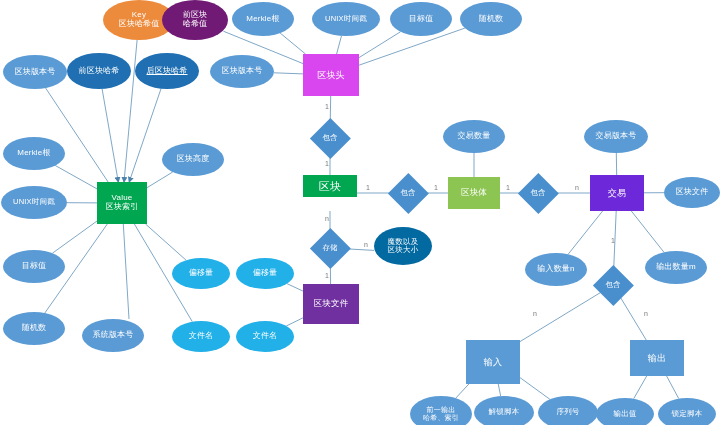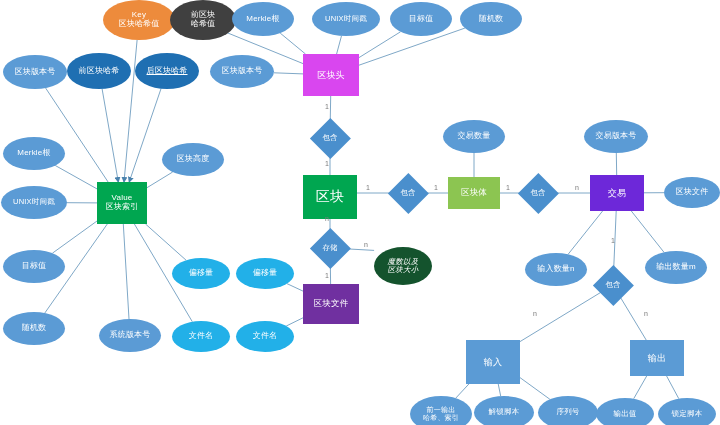--- a/index.html
+++ b/index.html
@@ -138,46 +138,46 @@
         <line x1="330.3" y1="262.1" x2="330.6" y2="284.0" stroke="#7FA8C7" stroke-width="1"></line>
         <line x1="616.2" y1="211.0" x2="613.6" y2="271.2" stroke="#7FA8C7" stroke-width="1"></line>
         <line x1="604.0" y1="290.4" x2="520.0" y2="341.6" stroke="#7FA8C7" stroke-width="1"></line>
         <line x1="618.4" y1="294.0" x2="646.2" y2="340.0" stroke="#7FA8C7" stroke-width="1"></line>
       </g>
   </svg>
 
   <div id="node-layer">
       <div class="node ellipse" style="left: 103px; top: 0px; width: 72px; height: 40px; background: rgb(237, 139, 60); font-size: 8px;">Key
 区块哈希值</div>
-      <div class="node ellipse" style="left: 170px; top: 0px; width: 66px; height: 40px; background: #404040; font-size: 8px; text-align: right;">前区块
+      <div class="node ellipse" style="left: 162px; top: 0px; width: 66px; height: 40px; background: #701a75; font-size: 8px; text-align: right;">前区块
 哈希值</div>
       <div class="node ellipse" style="left: 232px; top: 2px; width: 62px; height: 34px; background: rgb(91, 155, 213); font-size: 8px;">Merkle根</div>
       <div class="node ellipse" style="left: 312px; top: 2px; width: 68px; height: 34px; background: rgb(91, 155, 213); font-size: 7.5px;">UNIX时间戳</div>
       <div class="node ellipse" style="left: 390px; top: 2px; width: 62px; height: 34px; background: rgb(91, 155, 213); font-size: 8px;">目标值</div>
       <div class="node ellipse" style="left: 460px; top: 2px; width: 62px; height: 34px; background: rgb(91, 155, 213); font-size: 8px;">随机数</div>
       <div class="node ellipse" style="left: 3px; top: 55px; width: 64px; height: 34px; background: rgb(91, 155, 213); font-size: 8px;">区块版本号</div>
       <div class="node ellipse" style="left: 67px; top: 53px; width: 64px; height: 36px; background: rgb(31, 111, 178); font-size: 8px;">前区块哈希</div>
       <div class="node ellipse" style="left: 135px; top: 53px; width: 64px; height: 36px; background: rgb(31, 111, 178); font-size: 8px; text-decoration: underline;">后区块哈希</div>
       <div class="node ellipse" style="left: 210px; top: 55px; width: 64px; height: 33px; background: rgb(91, 155, 213); font-size: 8px;">区块版本号</div>
       <div class="node rect" style="left: 303px; top: 54px; width: 56px; height: 42px; background: #d946ef; font-size: 9px;">区块头</div>
       <div class="node ellipse" style="left: 3px; top: 137px; width: 62px; height: 33px; background: rgb(91, 155, 213); font-size: 8px;">Merkle根</div>
       <div class="node ellipse" style="left: 1px; top: 186px; width: 66px; height: 33px; background: rgb(91, 155, 213); font-size: 7.5px;">UNIX时间戳</div>
       <div class="node ellipse" style="left: 3px; top: 250px; width: 62px; height: 33px; background: rgb(91, 155, 213); font-size: 8px;">目标值</div>
       <div class="node ellipse" style="left: 3px; top: 312px; width: 62px; height: 33px; background: rgb(91, 155, 213); font-size: 8px;">随机数</div>
       <div class="node ellipse" style="left: 162px; top: 143px; width: 62px; height: 33px; background: rgb(91, 155, 213); font-size: 8px;">区块高度</div>
       <div class="node rect" style="left: 97px; top: 182px; width: 50px; height: 42px; background: rgb(0, 166, 80); font-size: 8px;">Value
 区块索引</div>
-      <div class="node ellipse" style="left: 99px; top: 319px; width: 62px; height: 33px; background: rgb(91, 155, 213); font-size: 8px;">系统版本号</div>
+      <div class="node ellipse" style="left: 82px; top: 319px; width: 62px; height: 33px; background: rgb(91, 155, 213); font-size: 8px;">系统版本号</div>
       <div class="node ellipse" style="left: 172px; top: 258px; width: 58px; height: 31px; background: rgb(34, 176, 232); font-size: 8px;">偏移量</div>
       <div class="node ellipse" style="left: 172px; top: 321px; width: 58px; height: 31px; background: rgb(34, 176, 232); font-size: 8px;">文件名</div>
       <div class="node ellipse" style="left: 236px; top: 258px; width: 58px; height: 31px; background: rgb(34, 176, 232); font-size: 8px;">偏移量</div>
       <div class="node ellipse" style="left: 236px; top: 321px; width: 58px; height: 31px; background: rgb(34, 176, 232); font-size: 8px;">文件名</div>
-      <div class="node rect" style="left: 303px; top: 175px; width: 54px; height: 44px; background: rgb(0, 166, 80); font-size: 14px;">区块</div>
+      <div class="node rect" style="left: 303px; top: 175px; width: 54px; height: 22px; background: rgb(0, 166, 80); font-size: 11px;">区块</div>
       <div class="node rect" style="left: 303px; top: 284px; width: 56px; height: 40px; background: rgb(112, 48, 160); font-size: 8.5px;">区块文件</div>
-      <div class="node ellipse" style="left: 374px; top: 247px; width: 58px; height: 38px; background: #14532d; font-size: 7.5px; font-style: italic;">魔数以及
+      <div class="node ellipse" style="left: 374px; top: 227px; width: 58px; height: 38px; background: #0369a1; font-size: 7.5px;">魔数以及
 区块大小</div>
       <div class="node ellipse" style="left: 443px; top: 120px; width: 62px; height: 33px; background: rgb(91, 155, 213); font-size: 8px;">交易数量</div>
       <div class="node rect" style="left: 448px; top: 177px; width: 52px; height: 32px; background: rgb(140, 197, 81); font-size: 8.5px;">区块体</div>
       <div class="node ellipse" style="left: 584px; top: 120px; width: 64px; height: 33px; background: rgb(91, 155, 213); font-size: 8px;">交易版本号</div>
       <div class="node rect" style="left: 590px; top: 175px; width: 54px; height: 36px; background: #6d28d9; font-size: 9px;">交易</div>
       <div class="node ellipse" style="left: 664px; top: 177px; width: 56px; height: 31px; background: rgb(91, 155, 213); font-size: 8px;">区块文件</div>
       <div class="node ellipse" style="left: 525px; top: 253px; width: 62px; height: 33px; background: rgb(91, 155, 213); font-size: 8px;">输入数量n</div>
       <div class="node ellipse" style="left: 645px; top: 251px; width: 62px; height: 33px; background: rgb(91, 155, 213); font-size: 8px;">输出数量m</div>
       <div class="node rect" style="left: 466px; top: 340px; width: 54px; height: 44px; background: rgb(91, 155, 213); font-size: 9px;">输入</div>
       <div class="node rect" style="left: 630px; top: 340px; width: 54px; height: 36px; background: rgb(91, 155, 213); font-size: 9px;">输出</div>

